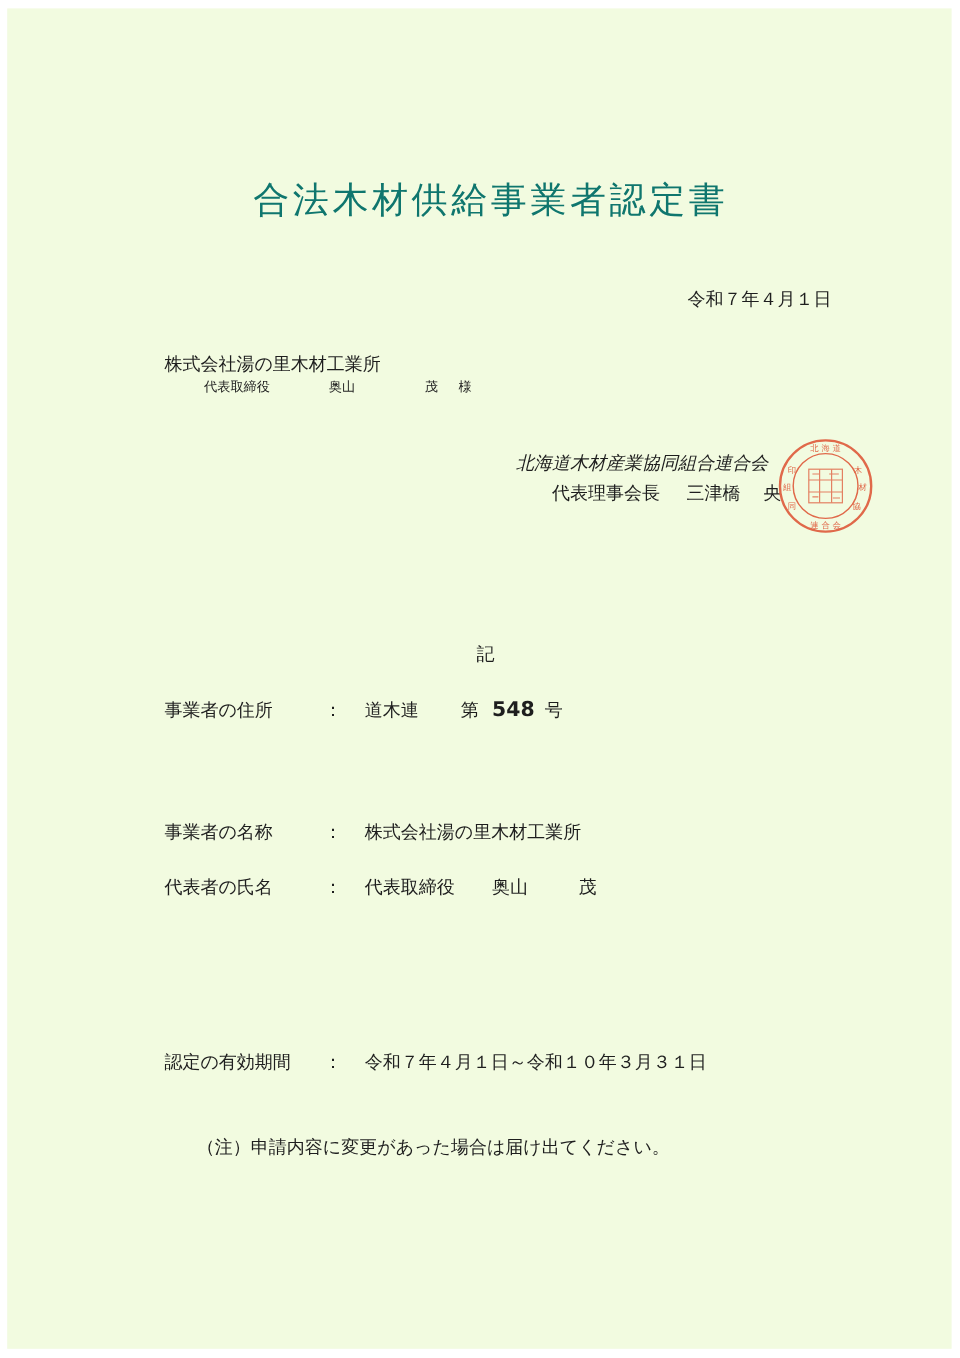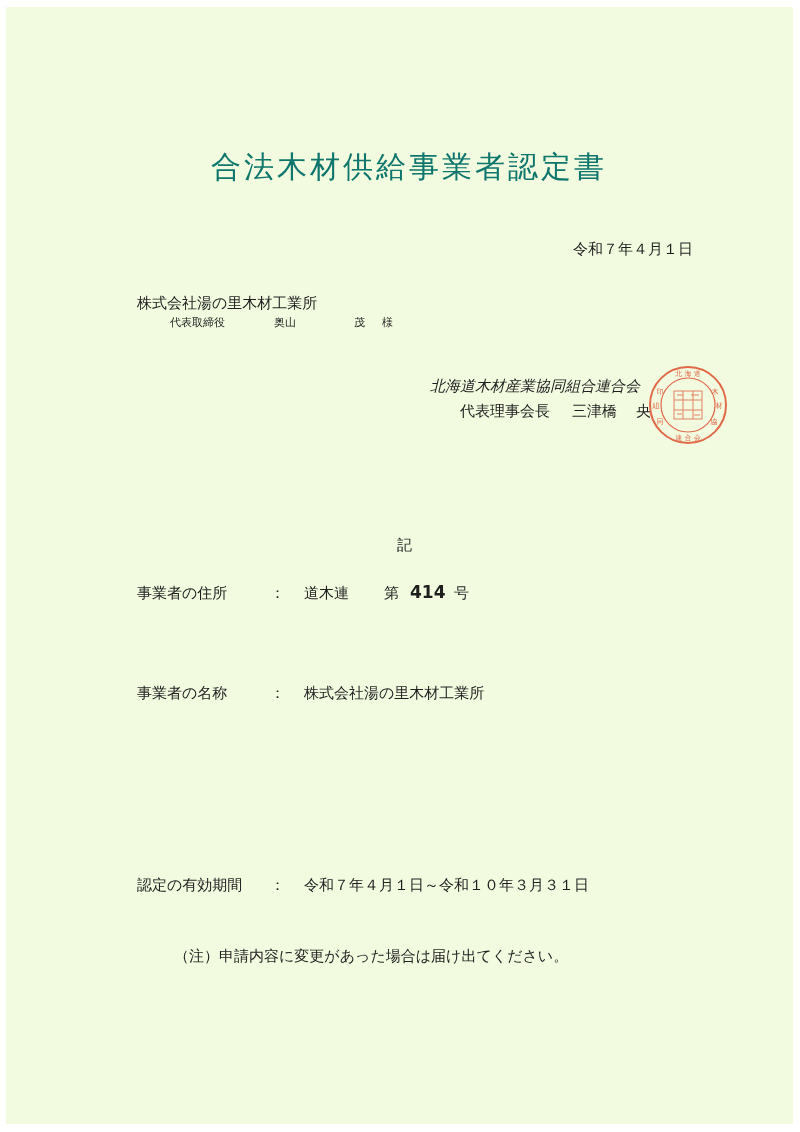--- a/index.html
+++ b/index.html
@@ -43,21 +43,21 @@
     .ki { left: 391px; top: 529px; font-size: 15px; }
     .row { left: 131px; font-size: 15px; }
     .row .label { display: inline-block; width: 133px; }
     .row .colon { display: inline-block; width: 34px; }
     .row .value span { display: inline-block; }
     .num548 {
       font-family: "DejaVu Sans", "Liberation Sans", sans-serif;
       font-weight: bold;
       font-size: 17px;
     }
-    .note { left: 168px; top: 940px; font-size: 15px; }
+    .note { left: 158px; top: 940px; font-size: 15px; }
   </style>
 </head>
 <body>
 
 <div class="sheet">
 
   <div class="abs title">合法木材供給事業者認定書</div>
 
   <div class="abs date">令和７年４月１日</div>
 
@@ -93,28 +93,31 @@
         <text x="9" y="44">組</text>
         <text x="13" y="30">印</text>
       </g>
     </svg>
   </div>
 
 
   <div class="abs ki">記</div>
 
   <div class="abs row" style="top:575px">
-    <span class="label">事業者の住所</span><span class="colon">：</span><span class="value"><span style="width:80px">道木連</span><span style="width:26px">第</span><span class="num548" style="width:44px">414</span><span>号</span></span>
+    <span class="label">事業者の住所</span><span class="colon">：</span><span class="value"><span style="width:80px">道木連</span><span style="width:26px">第</span><span class="num548" style="width:44px">548</span><span>号</span></span>
   </div>
 
 
   <div class="abs row" style="top:677px">
     <span class="label">事業者の名称</span><span class="colon">：</span><span class="value">株式会社湯の里木材工業所</span>
   </div>
 
+  <div class="abs row" style="top:723px">
+    <span class="label">代表者の氏名</span><span class="colon">：</span><span class="value"><span style="width:106px">代表取締役</span><span style="width:72px">奥山</span><span>茂</span></span>
+  </div>
 
 
 
   <div class="abs row" style="top:869px">
     <span class="label">認定の有効期間</span><span class="colon">：</span><span class="value">令和７年４月１日～令和１０年３月３１日</span>
   </div>
 
   <div class="abs note">（注）申請内容に変更があった場合は届け出てください。</div>
 
 </div>

